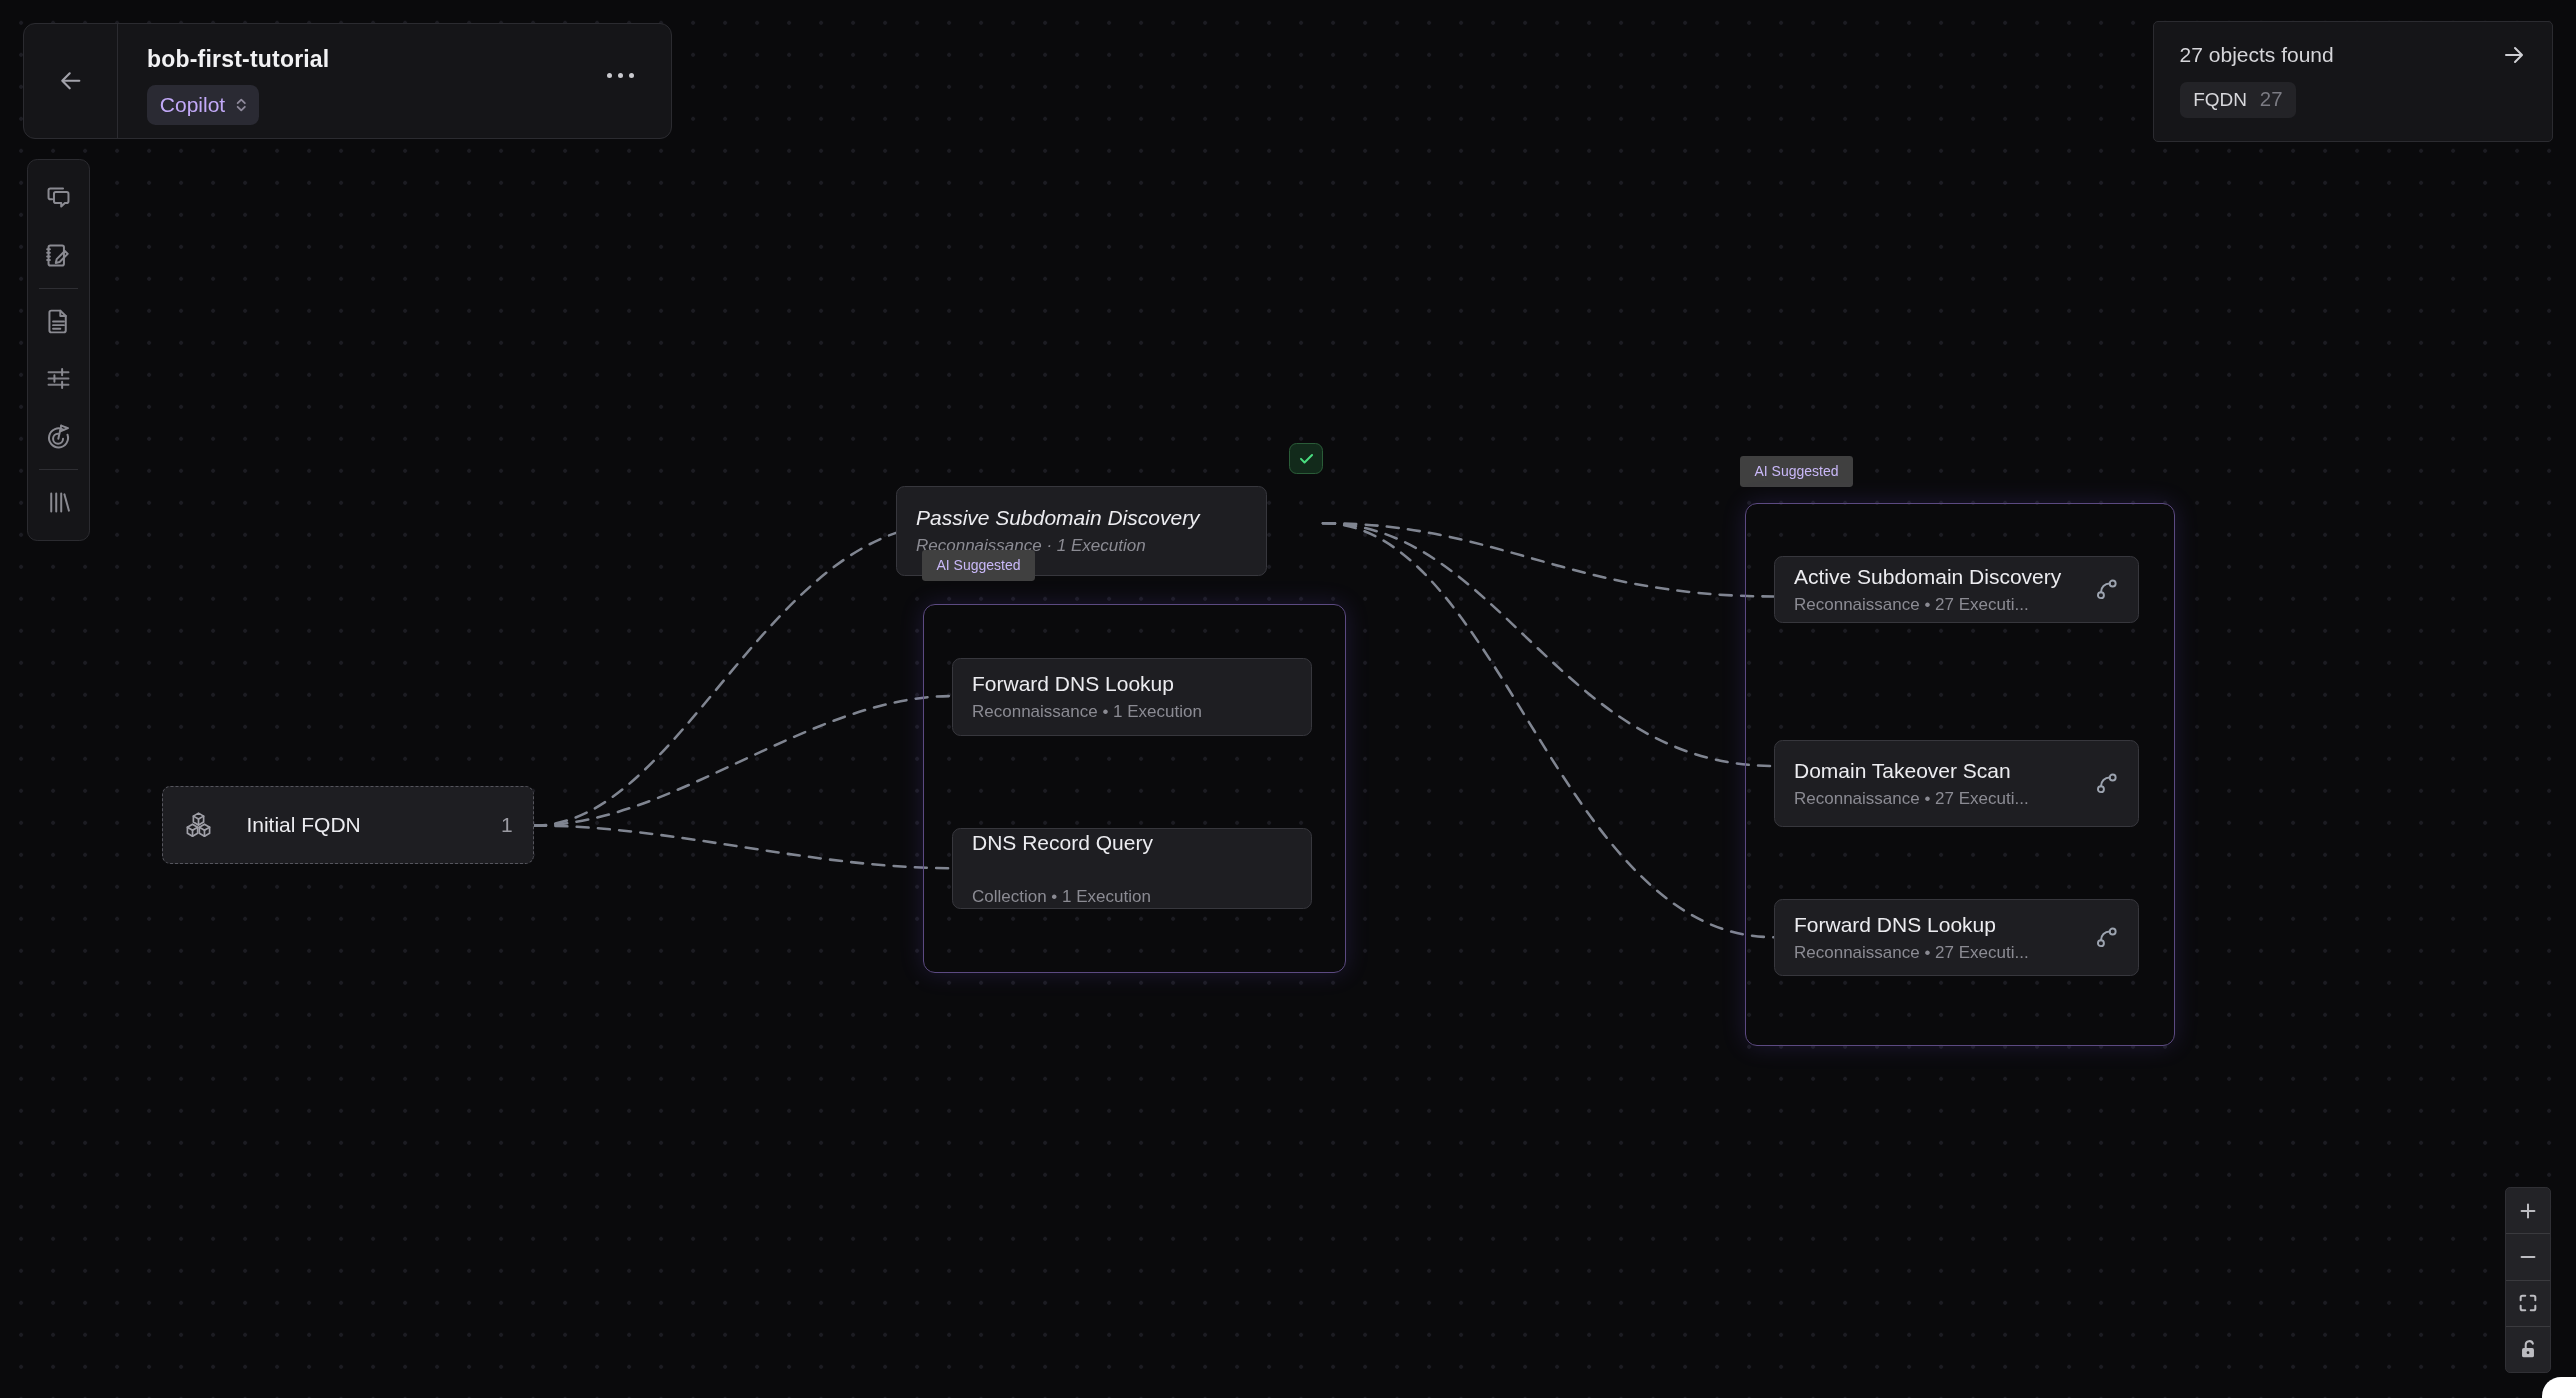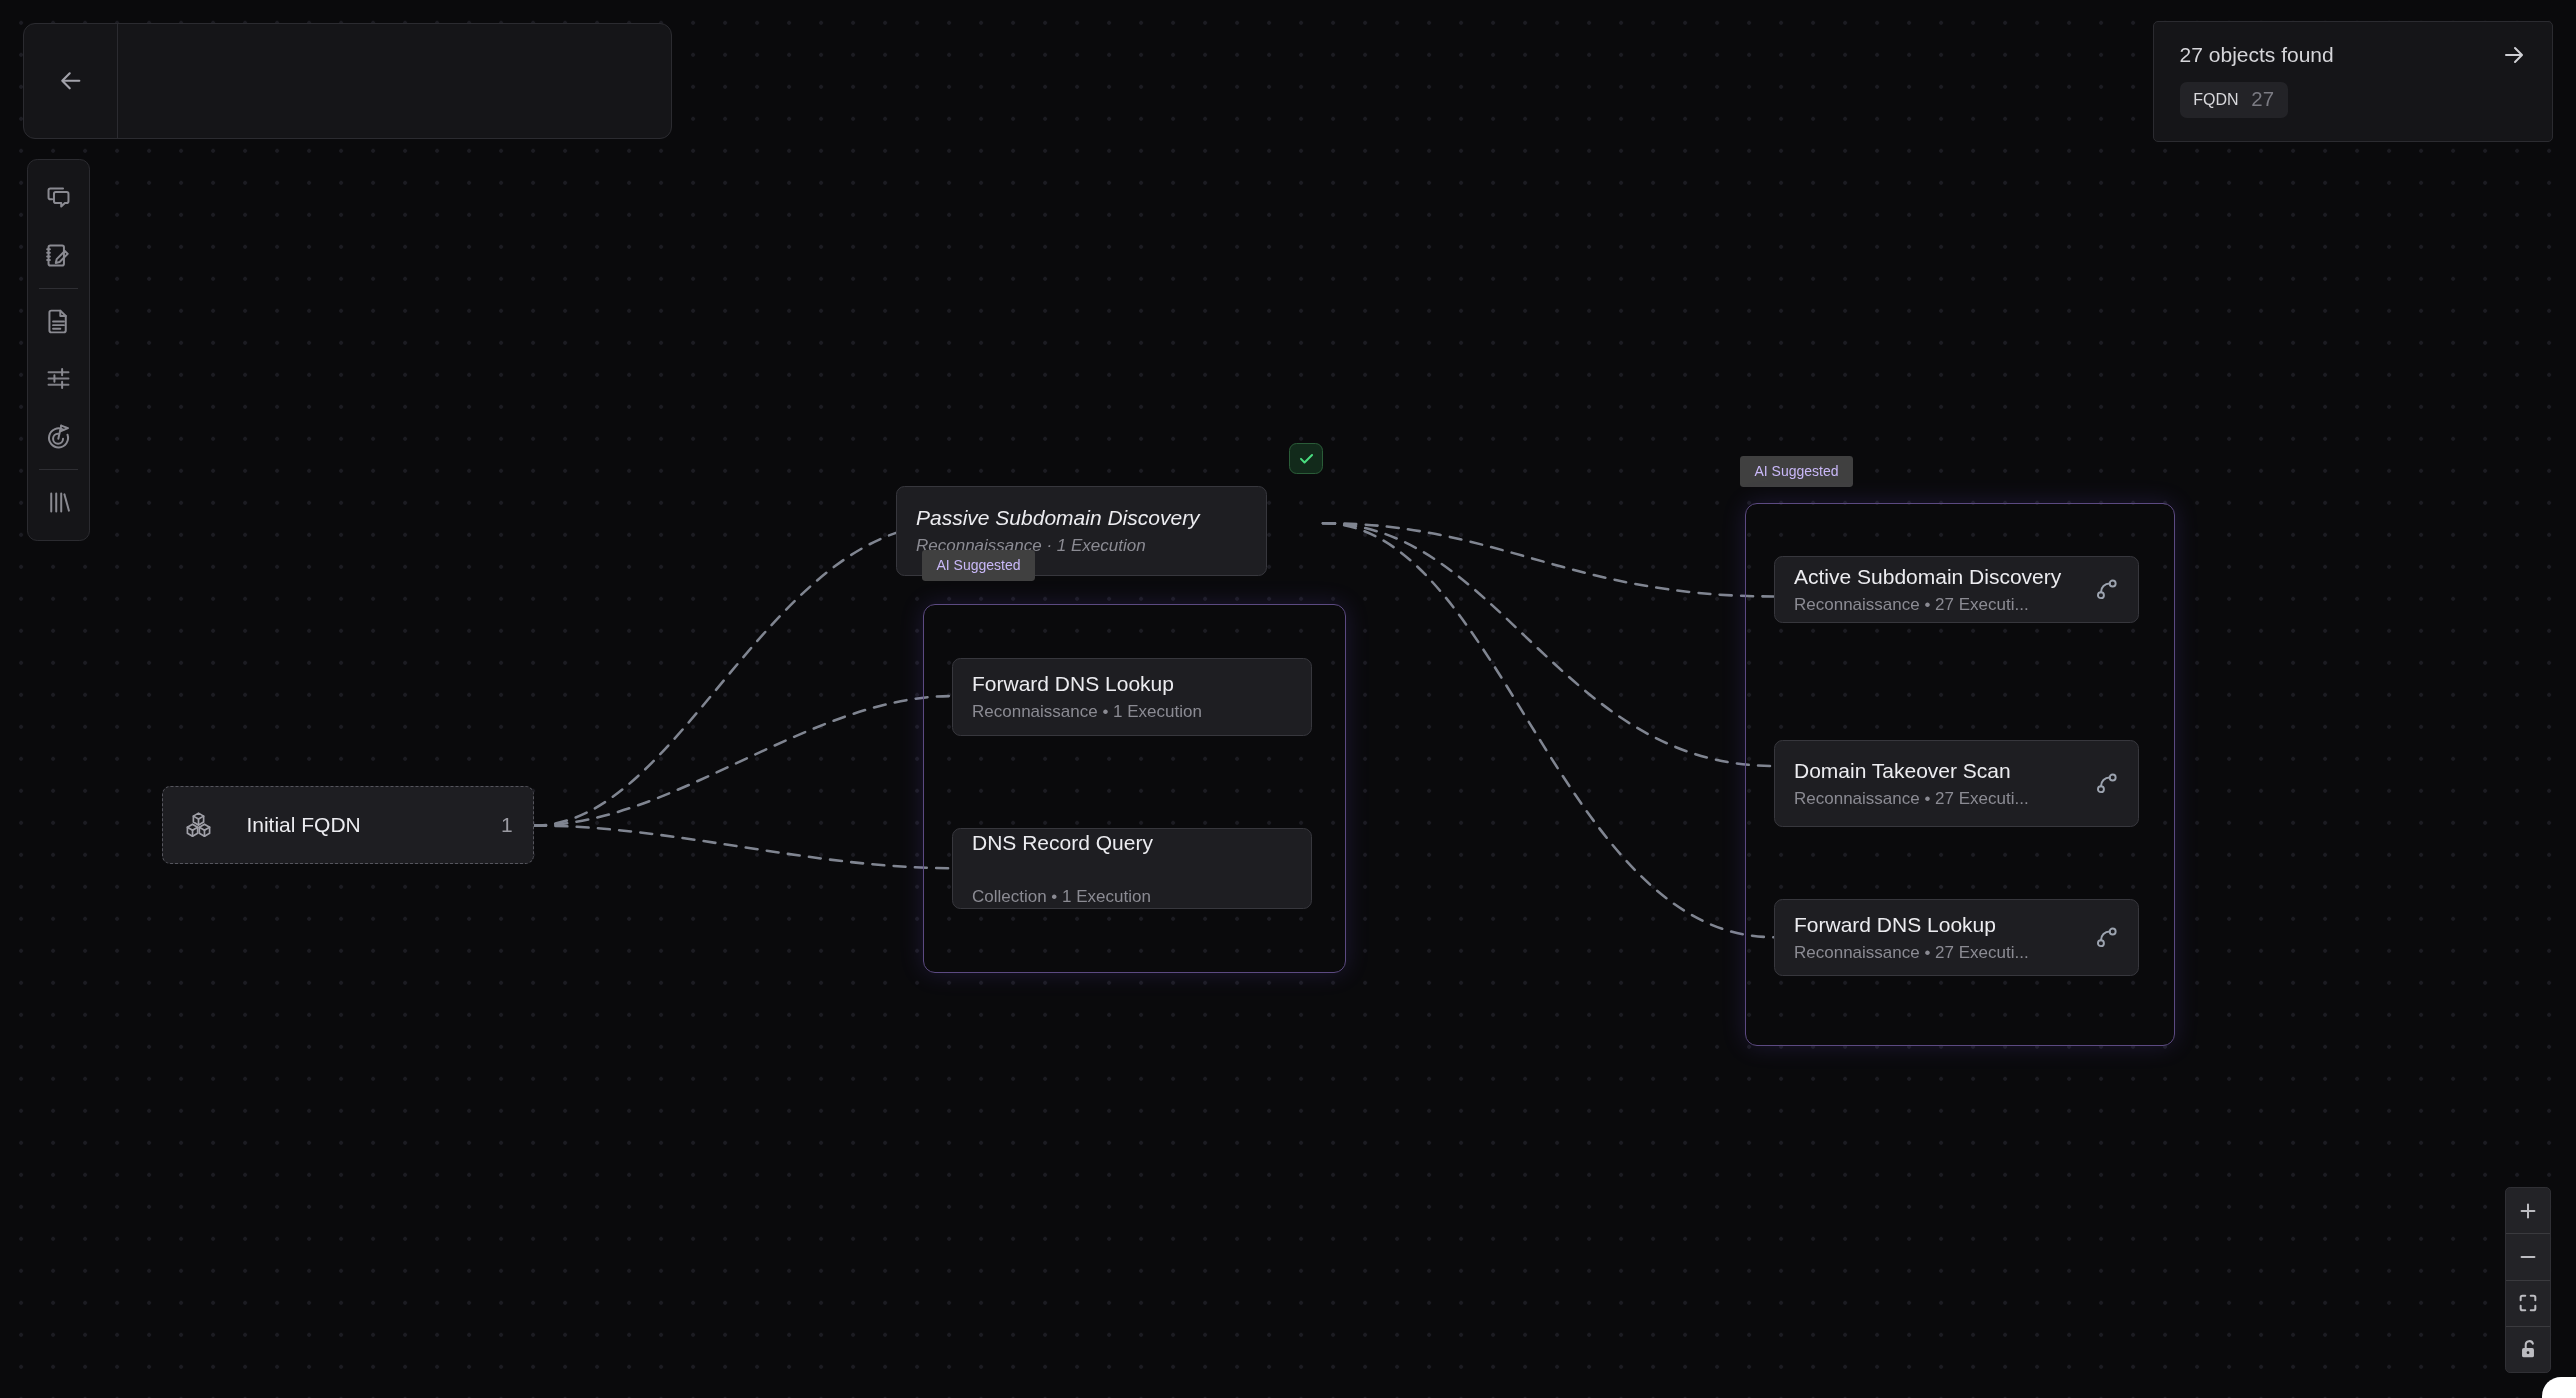--- a/index.html
+++ b/index.html
@@ -27,21 +27,21 @@
   .menu-dots i { width:5.1px; height:5.1px; border-radius:50%; background:#c9c9ce; }
   
   .sidebar { left:27px; top:159px; width:63px; height:382px; border-radius:10.2px; display:flex; flex-direction:column; align-items:center; padding:8.5px 0; }
   .side-item { flex:1; display:flex; align-items:center; justify-content:center; width:100%; cursor:pointer; }
   .side-divider { width:39px; height:0.9px; background:#2e2e33; margin:3.4px 0; }
   
   .results-panel { left:2153px; top:21px; width:400px; height:121px; border-radius:5px; padding:21px 25.6px; }
   .results-row { display:flex; align-items:center; justify-content:space-between; }
   .results-title { font-size:21px; color:#d5d5d9; }
   .chip { display:inline-flex; align-items:center; gap:12.8px; margin-top:14.5px; background:#232327; border-radius:6.8px; padding:6.8px 13.6px; cursor:pointer; }
-  .chip .lbl { font-size:16px; color:#d8d8dc; }
+  .chip .lbl { font-size:19px; color:#d8d8dc; }
   .chip .cnt { font-size:20.4px; color:#7b7b83; }
   
   .edges { position:absolute; left:0; top:0; pointer-events:none; }
   .card { position:absolute; background:#1e1e22; border:0.9px solid #37373d; border-radius:8.5px; padding:13.6px 19px; display:flex; flex-direction:column; justify-content:center; gap:6px; cursor:pointer; }
   .card .t { font-size:21px; font-weight:500; color:#ececf0; white-space:nowrap; }
   .card .s { font-size:17px; color:#8b8b93; white-space:nowrap; }
   .initial-node { left:162px; top:786px; width:372px; height:78px; flex-direction:row; align-items:center; gap:32px; border:1.7px dashed #55555d; padding:0 20.4px; }
   .initial-node .t { flex:1; }
   .initial-node .count { font-size:21px; color:#9a9aa2; }
   .passive-node { left:896px; top:486px; width:371px; height:90px;font-style:italic; }
@@ -83,20 +83,37 @@
 
 <div class="panel header-card">
   <div class="back-section">
     <span>
       <svg width="25.6" height="25.6" viewBox="0 0 24 24" fill="none" stroke="#a2a2aa" stroke-width="2" stroke-linecap="round" stroke-linejoin="round">
           <path d="M20 12H5"></path>
           <path d="M11 5l-7 7 7 7"></path>
         </svg>
     </span>
   </div>
+  <div class="header-content">
+    <div class="header-title">bob-first-tutorial</div>
+    <div class="mode-badge">
+      <span>Copilot</span>
+      <span>
+        <svg width="14.5" height="18" viewBox="0 0 16 20" fill="none" stroke="#8f8a9c" stroke-width="2" stroke-linecap="round" stroke-linejoin="round">
+            <path d="M4 8l4-4 4 4"></path>
+            <path d="M4 12l4 4 4-4"></path>
+          </svg>
+      </span>
+    </div>
+    <div class="menu-dots">
+        <i></i>
+        <i></i>
+        <i></i>
+      </div>
+  </div>
 </div>
 
 <div class="panel sidebar">
   <div class="side-item">
     <span>
       <svg width="29" height="29" viewBox="0 0 32 32" fill="none" stroke="#8a8a91" stroke-width="2.2" stroke-linecap="round" stroke-linejoin="round">
         <path d="M21 6H7a2 2 0 0 0-2 2v8a2 2 0 0 0 2 2h2"></path>
         <path d="M11 12a2 2 0 0 1 2-2h12a2 2 0 0 1 2 2v8a2 2 0 0 1-2 2h-2l-4 4v-4h-6a2 2 0 0 1-2-2z"></path>
       </svg>
     </span>

